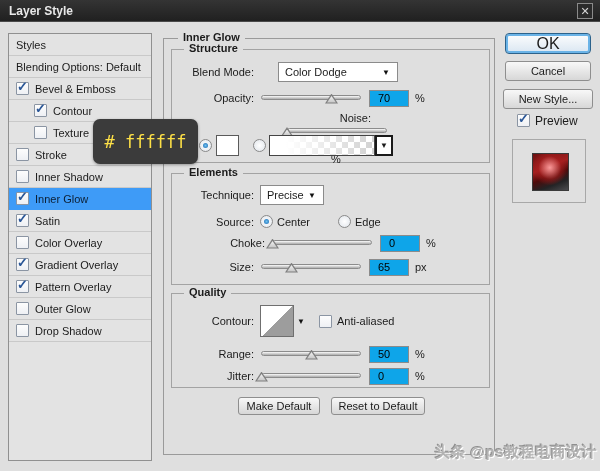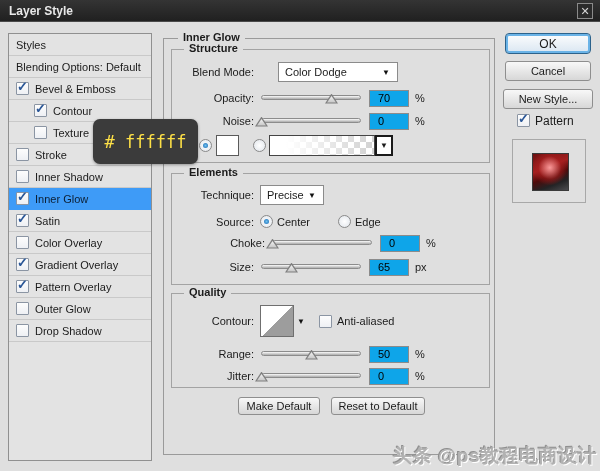--- a/index.html
+++ b/index.html
@@ -112,21 +112,21 @@
   
   .btn {
     position:absolute; border:1px solid #8e8e8e; border-radius:3px;
     background:linear-gradient(#f8f8f8,#d7d7d7);
     font:11px "Liberation Sans", sans-serif; color:#1b1b1b;
     display:flex; align-items:center; justify-content:center; cursor:default;
   }
   .btn.ok {
     border:1px solid #2c628b; border-radius:4px;
     box-shadow:0 0 0 2px #6ab3e7 inset;
-    background:linear-gradient(#fdfdfd,#d9e6f2); font-size:12px;
+    background:linear-gradient(#fdfdfd,#d9e6f2); font-size:16px;
   }
   
   .preview-panel {
     position:absolute; left:512px; top:139px; width:74px; height:64px;
     border:1px solid #a8a8a8; background:#e0e0e0;
   }
   .preview-img {
     position:absolute; left:19px; top:13px; width:37px; height:38px;
     background:
       radial-gradient(circle at 48% 38%, rgba(255,160,160,.95), rgba(170,30,30,.55) 40%, rgba(0,0,0,0) 62%),
@@ -136,21 +136,21 @@
   
   .tooltip {
     position:absolute; left:93px; top:119px; width:105px; height:45px;
     background:#3b3b3b; border-radius:7px; box-shadow:0 1px 3px rgba(0,0,0,.35);
     display:flex; align-items:center; justify-content:center;
     color:#fde047; font:17px "DejaVu Sans Mono", monospace; z-index:50;text-align:right;
   }
   
   .watermark {
     position:absolute; left:385px; top:443px; width:212px; text-align:right;
-    font-size:19px; font-weight:bold; color:#b2b2b2; letter-spacing:.5px;
+    font-size:15px; font-weight:bold; color:#b2b2b2; letter-spacing:.5px;
     text-shadow:1px 1px 0 #ffffff, -1px -1px 0 #8f8f8f;
   }
 </style>
 </head>
 <body>
 
 <div class="screen">
 
   <div class="titlebar">
     <span class="title">Layer Style</span>
@@ -243,21 +243,21 @@
       <div class="row" style="left:6px; top:39px; height:18px; width:310px;">
         <span class="form-label">Opacity:</span>
         <div class="slider" style="margin-left:7px;">
           <div class="track"></div>
           <div class="thumb" style="left: calc(70% - 6px);"></div>
         </div>
         <input class="val" value="70" style="">
         <span class="unit">%</span>
       </div>
 
-      <div class="row" style="left:6px; top:62px; height:18px; width:310px;">
+      <div class="row" style="left:6px; top:62px; height:18px; width:310px;flex-direction:column;">
         <span class="form-label">Noise:</span>
         <div class="slider" style="margin-left:7px;">
           <div class="track"></div>
           <div class="thumb" style="left: calc(0% - 6px);"></div>
         </div>
         <input class="val" value="0" style="">
         <span class="unit">%</span>
       </div>
 
       <div class="row" style="left:0; top:83px; height:24px; width:319px;">
@@ -348,21 +348,21 @@
   </div>
 
   <div class="btn ok" style="left:505px; top:33px; width:86px; height:21px;">OK</div>
   <div class="btn" style="left:505px; top:61px; width:86px; height:20px;">Cancel</div>
   <div class="btn" style="left:503px; top:89px; width:90px; height:20px;">New Style...</div>
 
   <div class="row" style="left:517px; top:113px; height:15px; width:80px;">
     <span class="cb checked">
         <span class="check">✓</span>
       </span>
-    <span style="margin-left:5px; font-size:12px;">Pattern</span>
+    <span style="margin-left:5px; font-size:12px;">Preview</span>
   </div>
 
   <div class="preview-panel">
     <div class="preview-img"></div>
   </div>
 
   <div class="tooltip">
     <span># ffffff</span>
   </div>
 

